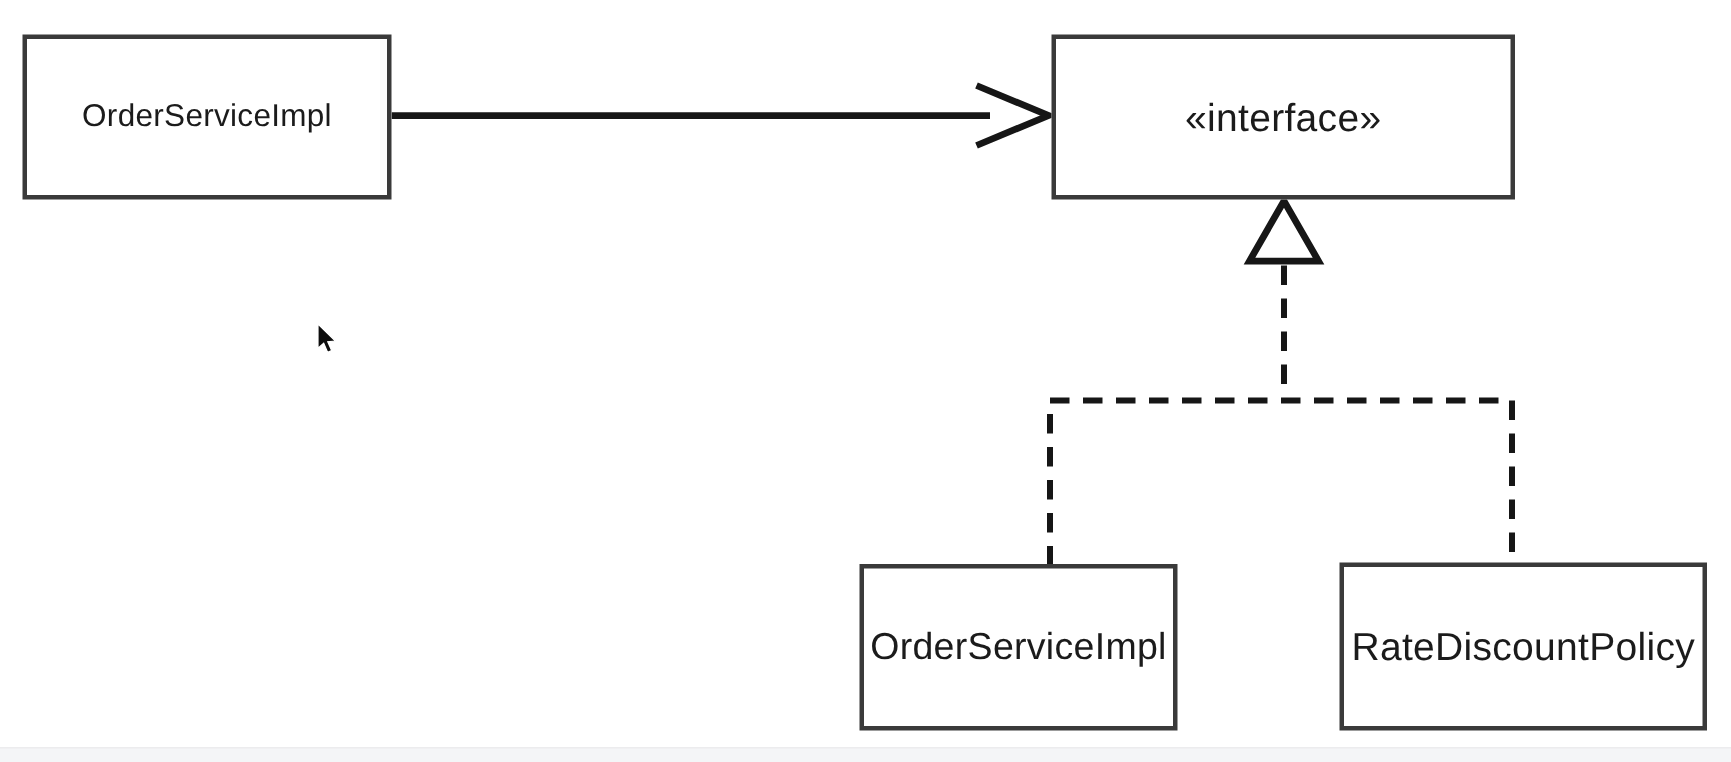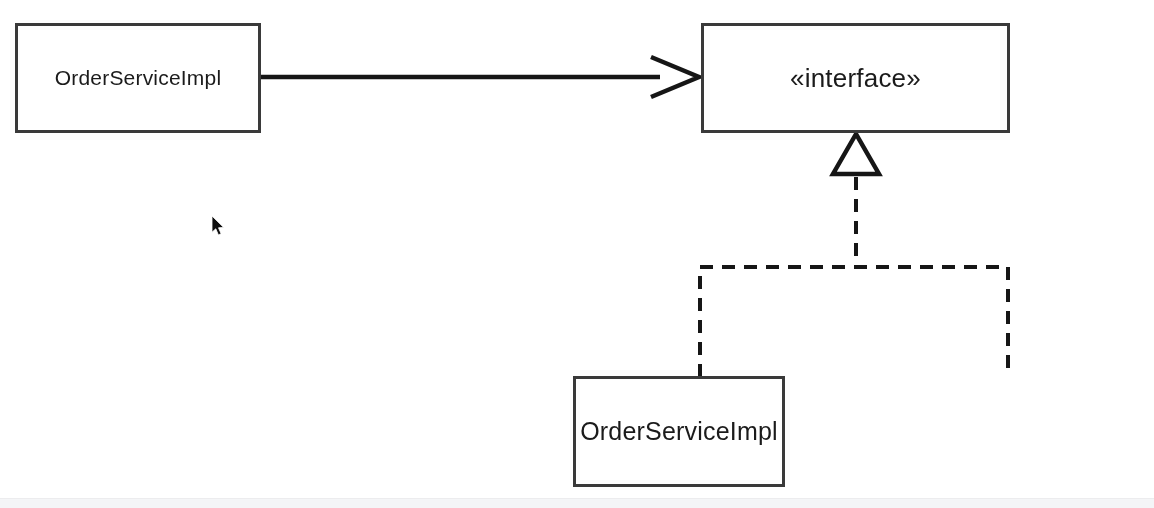--- a/index.html
+++ b/index.html
@@ -83,20 +83,23 @@
   </div>
 
   <div class="uml-box col" id="box-discount-policy">
     <span class="stereotype">«interface»</span>
   </div>
 
   <div class="uml-box" id="box-fix-discount">
     <span>OrderServiceImpl</span>
   </div>
 
+  <div class="uml-box" id="box-rate-discount">
+    <span>RateDiscountPolicy</span>
+  </div>
 
   <svg id="mouse-cursor" viewBox="0 0 14 21" xmlns="http://www.w3.org/2000/svg">
     <path d="M1 0 L1 16.2 L4.8 12.8 L7.4 18.9 L10.1 17.7 L7.5 11.8 L12.6 11.4 Z" fill="#0d0d0d" stroke="#ffffff" stroke-width="0.8"></path>
   </svg>
 
   <div id="bottom-band"></div>
 
 </div>
 
 </body></html>

